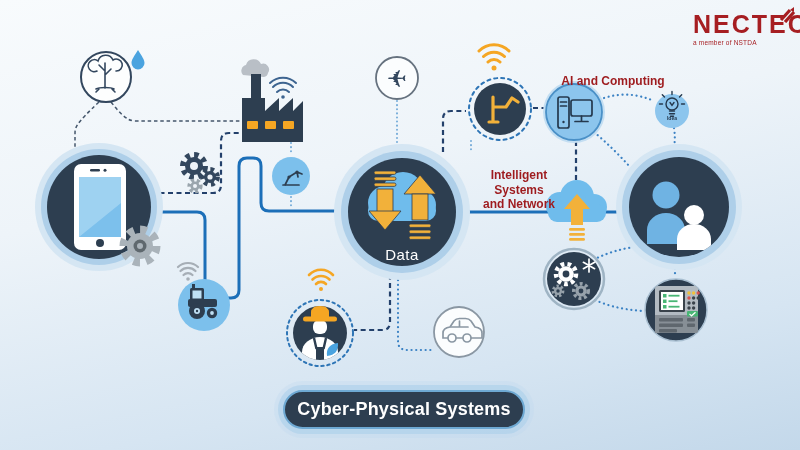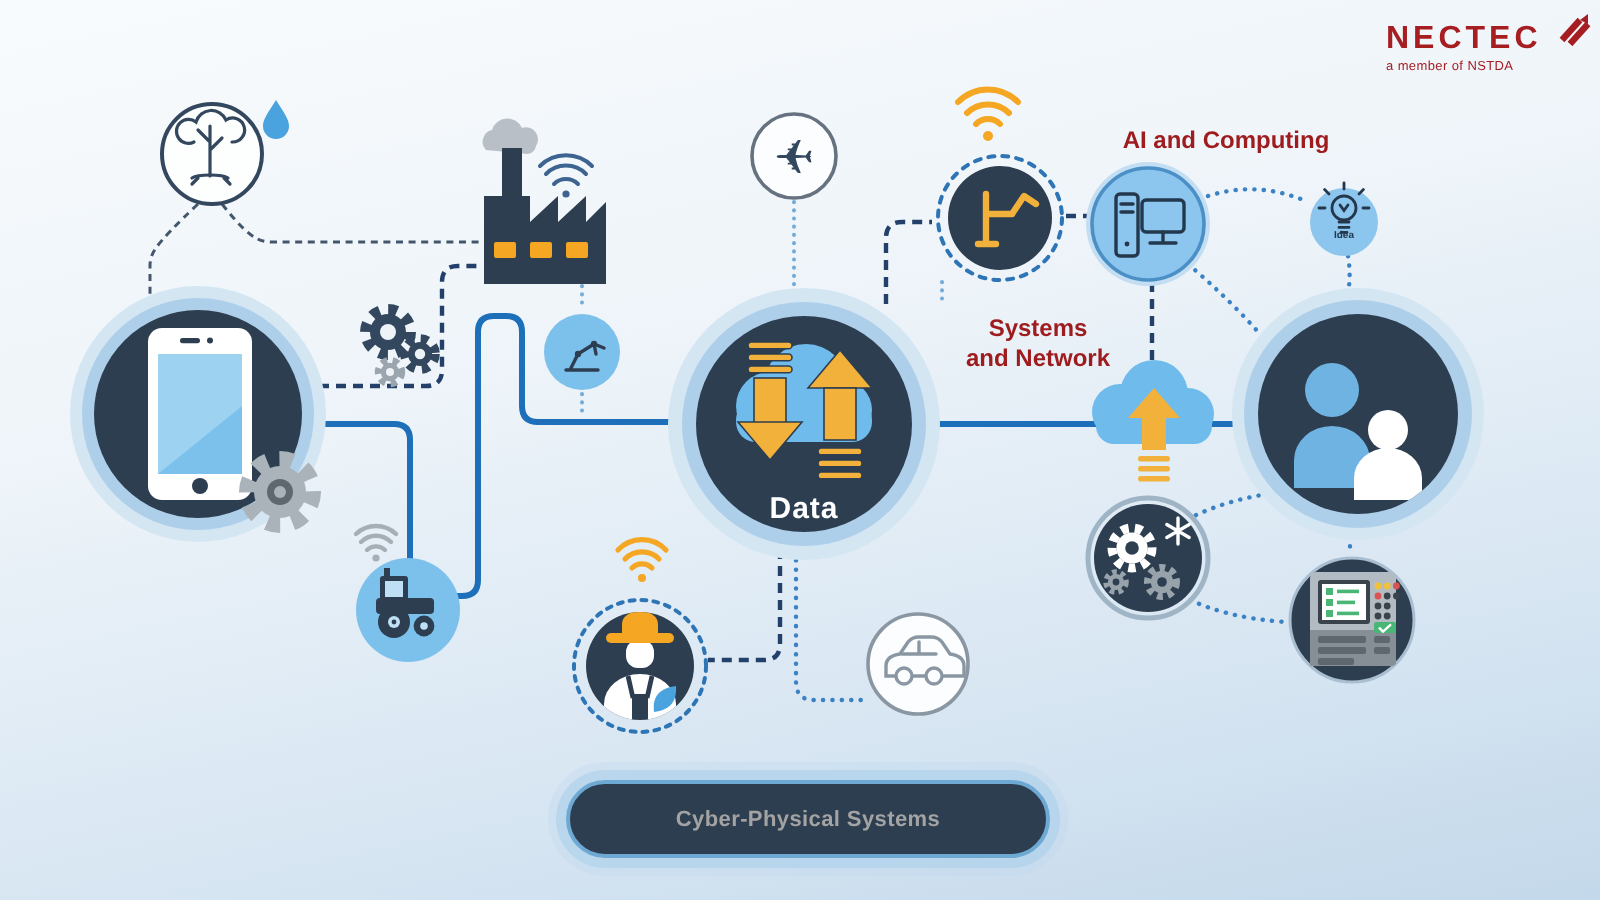--- a/index.html
+++ b/index.html
@@ -1,30 +1,30 @@
 <!DOCTYPE html>
 <html><head>
 <meta charset="utf-8">
 <style>
   html,body{margin:0;padding:0;background:#dfe8f0;}
   .stage{position:relative;width:800px;height:450px;overflow:hidden;
     background:linear-gradient(168deg,#f8fbfd 0%,#eef4f9 38%,#d6e5f2 76%,#c3d8ea 100%);
     font-family:"Liberation Sans",sans-serif;}
   .art{position:absolute;left:0;top:0;}
   .txt{position:absolute;z-index:5;}
-  .lbl-red{color:#9e1b1e;font-weight:bold;font-size:12px;line-height:1.22;text-align:center;}
-  .data-lbl{color:#ffffff;font-weight:700;font-size:15px;text-align:center;letter-spacing:.5px;}
+  .lbl-red{color:#9e1b1e;font-weight:bold;font-size:12px;line-height:1.22;text-align:center;margin-top:11px;}
+  .data-lbl{color:#ffffff;font-weight:400;font-size:15px;text-align:center;letter-spacing:.5px;}
   .idea-lbl{color:#24384d;font-weight:bold;font-size:5px;text-align:center;}
   .banner{position:absolute;left:283px;top:390px;width:238px;height:35px;z-index:5;
     background:#2d3e50;border:2px solid #6ea9d3;border-radius:22px;
     box-shadow:0 0 0 5px rgba(168,205,233,.55),0 0 0 9px rgba(190,216,238,.30);
     display:flex;align-items:center;justify-content:center;}
-  .banner span{color:#a3a3a3;font-weight:bold;font-size:11px;letter-spacing:.2px;}
+  .banner span{color:#ffffff;font-weight:bold;font-size:18px;letter-spacing:.2px;}
   .logo{position:absolute;left:693px;top:12px;width:102px;z-index:5;}
-  .logo .nm{color:#a61e22;font-weight:bold;font-size:16px;letter-spacing:2px;line-height:1;}
+  .logo .nm{color:#a61e22;font-weight:bold;font-size:25px;letter-spacing:2px;line-height:1;}
   .logo .tg{color:#a61e22;font-size:6.5px;margin-top:2px;letter-spacing:.2px;}
   .logo svg{position:absolute;right:-4px;top:-7px;}
 </style>
 </head>
 <body>
 
 <div class="stage">
 
 <svg class="art" width="800" height="450" viewBox="0 0 800 450">
 
@@ -332,20 +332,21 @@
     </g>
   </g>
 </svg>
 
 <div class="txt lbl-red" style="left:130px;top:87px;width:155px;">
 </div>
 
 <div class="txt lbl-red" style="left:537px;top:63px;width:152px;">AI and Computing</div>
 
 <div class="txt lbl-red" style="left:459px;top:157px;width:120px;">
+  <div>Intelligent</div>
   <div>Systems</div>
   <div>and Network</div>
 </div>
 
 <div class="txt data-lbl" style="left:362px;top:246px;width:80px;">Data</div>
 
 <div class="txt idea-lbl" style="left:657px;top:115px;width:30px;">Idea</div>
 
 <div class="banner">
   <span>Cyber-Physical Systems</span>

